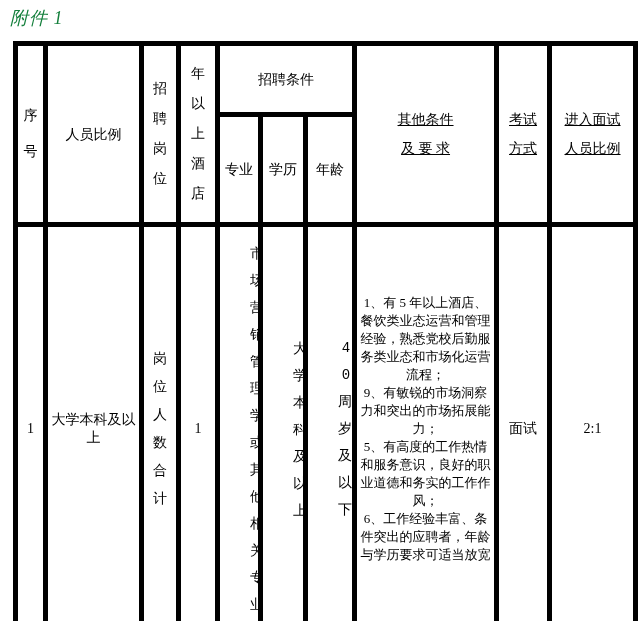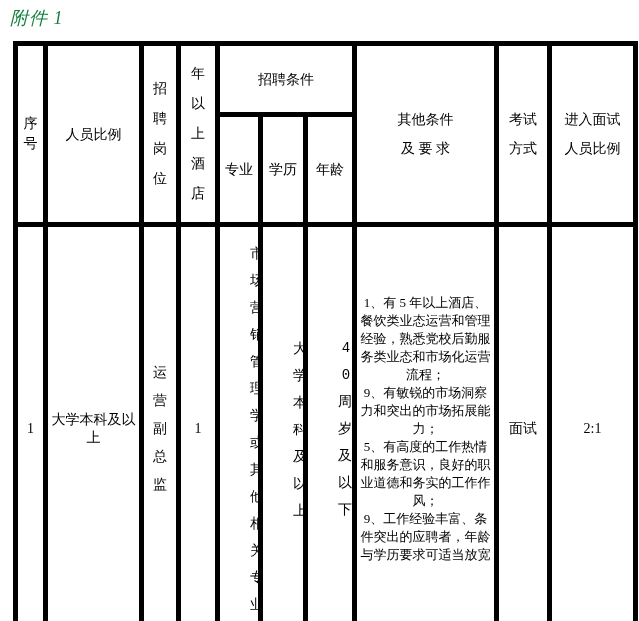--- a/index.html
+++ b/index.html
@@ -64,21 +64,21 @@
 
   
   .wrapcell {
     word-break: break-all;
     line-height: 27px;
     text-align: right;
     margin-left: 28px;
   }
   td.age-cell { padding: 0 4px; font-family: Liberation Mono, monospace; }
 
-  .prelines { white-space: pre-line; }
+  .prelines { white-space: pre-line; text-decoration: underline; }
 
   td.other-cell {
     padding: 2px 3px;
     font-size: 13px;
     line-height: 18px;
     text-align: center;
   }
   td.other-cell p {
     margin: 0;
     text-align: center;
@@ -101,21 +101,21 @@
       <col style="width:45px">
       <col style="width:49px">
       <col style="width:142px">
       <col style="width:53px">
       <col style="width:86px">
     </colgroup>
 
     <thead>
       <tr class="hrow1">
         <th rowspan="2">
-          <div class="vtext" style="line-height:20px">序号</div>
+          <div class="vtext" style="line-height:36px">序号</div>
         </th>
         <th rowspan="2">人员比例</th>
         <th rowspan="2">
           <div class="vtext">招聘岗位</div>
         </th>
         <th rowspan="2">
           <div class="vtext">年以上酒店</div>
         </th>
         <th colspan="3">招聘条件</th>
         <th rowspan="2" class="prelines">其他条件
@@ -130,37 +130,37 @@
         <th>学历</th>
         <th>年龄</th>
       </tr>
     </thead>
 
     <tbody>
       <tr class="body-row">
         <td>1</td>
         <td>大学本科及以上</td>
         <td>
-          <div class="vtext">运营副总监</div>
+          <div class="vtext">岗位人数合计</div>
         </td>
         <td>1</td>
         <td>
           <div class="wrapcell">市场营销、管理学或其他相关专业</div>
         </td>
         <td>
           <div class="wrapcell">大学本科及以上</div>
         </td>
         <td class="age-cell">
           <div class="wrapcell">40周岁及以下</div>
         </td>
         <td class="other-cell">
           <p>1、有 5 年以上酒店、餐饮类业态运营和管理经验，熟悉党校后勤服务类业态和市场化运营流程；</p>
           <p>9、有敏锐的市场洞察力和突出的市场拓展能力；</p>
           <p>5、有高度的工作热情和服务意识，良好的职业道德和务实的工作作风；</p>
-          <p>9、工作经验丰富、条件突出的应聘者，年龄与学历要求可适当放宽</p>
+          <p>6、工作经验丰富、条件突出的应聘者，年龄与学历要求可适当放宽</p>
         </td>
         <td>面试</td>
         <td>2:1</td>
       </tr>
 
       <tr class="total-row">
         <td></td>
         <td>岗位人数合计</td>
         <td></td>
         <td>1</td>

